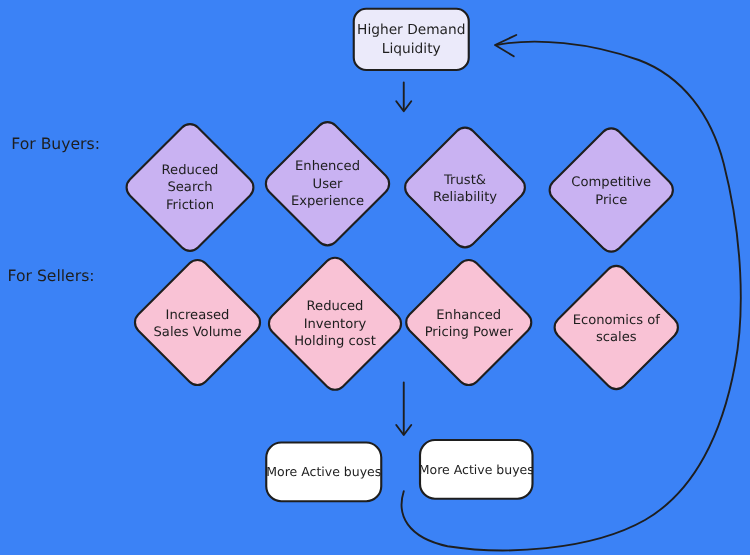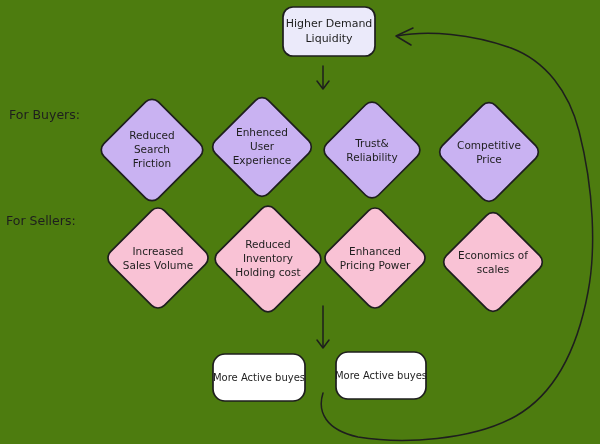--- a/index.html
+++ b/index.html
@@ -1,16 +1,16 @@
 <!DOCTYPE html>
 <html><head>
 <meta charset="utf-8">
 <style>
   html,body{margin:0;padding:0;background:#ffffff;}
-  .canvas{position:relative;width:600px;height:444px;background:#4d7c0f;overflow:hidden;}
+  .canvas{position:relative;width:600px;height:444px;background:#3b82f6;overflow:hidden;}
   svg{display:block;}
   .shape{stroke:#1e1e1e;stroke-width:1.7;}
   .arrow{stroke:#1e1e1e;stroke-width:1.5;fill:none;stroke-linecap:round;stroke-linejoin:round;}
   .t{font-family:"DejaVu Sans","Liberation Sans",sans-serif;fill:#1e1e1e;text-anchor:middle;}
   .t10{font-size:10px;}
   .t10_5{font-size:10.5px;}
   .t11{font-size:11px;}
   .rowlabel{font-family:"DejaVu Sans","Liberation Sans",sans-serif;fill:#1e1e1e;font-size:12.5px;text-anchor:start;}
 </style>
 </head>

